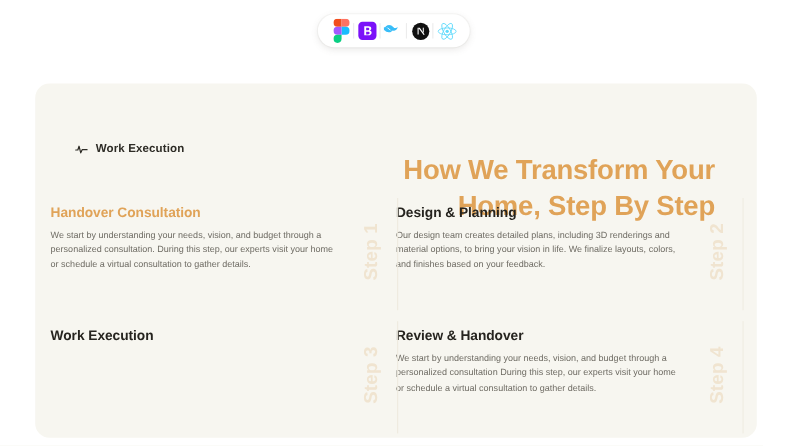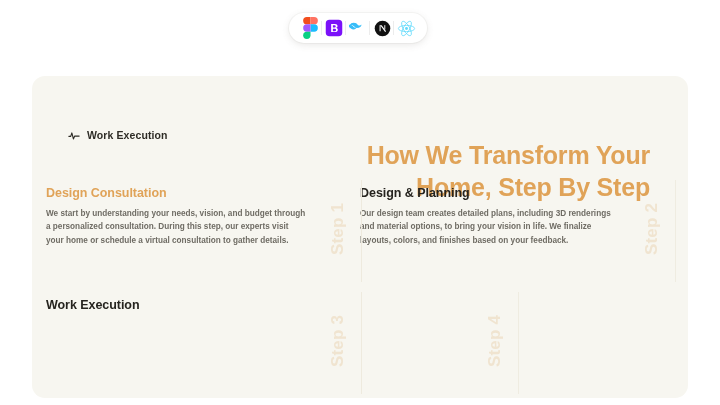--- a/index.html
+++ b/index.html
@@ -114,21 +114,20 @@
     color: #26241f;
     margin: 0 0 7px 0;
     letter-spacing: -0.05px;
   }
   .cell-title.active { color: #e0a358; }
   .cell-desc {
     font-size: 8.2px;
     line-height: 1.62;
     color: #6f6c64;
     margin: 0;
-    font-weight: bold;
   }
 
   .step-tag {
     justify-self: center;
     position: relative;
     height: 86px;
     width: 44px;
     display: flex;
     align-items: center;
     justify-content: center;
@@ -214,21 +213,21 @@
     </span>
     <span class="eyebrow-label">Work Execution</span>
   </div>
 
   <h1 class="headline">How We Transform Your Home, Step By Step</h1>
 
   <div class="grid">
 
     <div class="cell">
       <div class="cell-body">
-        <h2 class="cell-title active">Design Consultation</h2>
+        <h2 class="cell-title active">Handover Consultation</h2>
         <p class="cell-desc">We start by understanding your needs, vision, and budget through a personalized consultation. During this step, our experts visit your home or schedule a virtual consultation to gather details.</p>
       </div>
       <div class="step-tag">
         <span>Step 1</span>
       </div>
     </div>
 
     <div class="cell">
       <div class="cell-body">
         <h2 class="cell-title">Design &amp; Planning</h2>
@@ -242,19 +241,23 @@
     <div class="cell">
       <div class="cell-body">
         <h2 class="cell-title">Work Execution</h2>
       </div>
       <div class="step-tag">
         <span>Step 3</span>
       </div>
     </div>
 
     <div class="cell">
+      <div class="cell-body">
+        <h2 class="cell-title">Review &amp; Handover</h2>
+        <p class="cell-desc">We start by understanding your needs, vision, and budget through a personalized consultation During this step, our experts visit your home or schedule a virtual consultation to gather details.</p>
+      </div>
       <div class="step-tag">
         <span>Step 4</span>
       </div>
     </div>
 
   </div>
 </div>
 
 </body></html>

